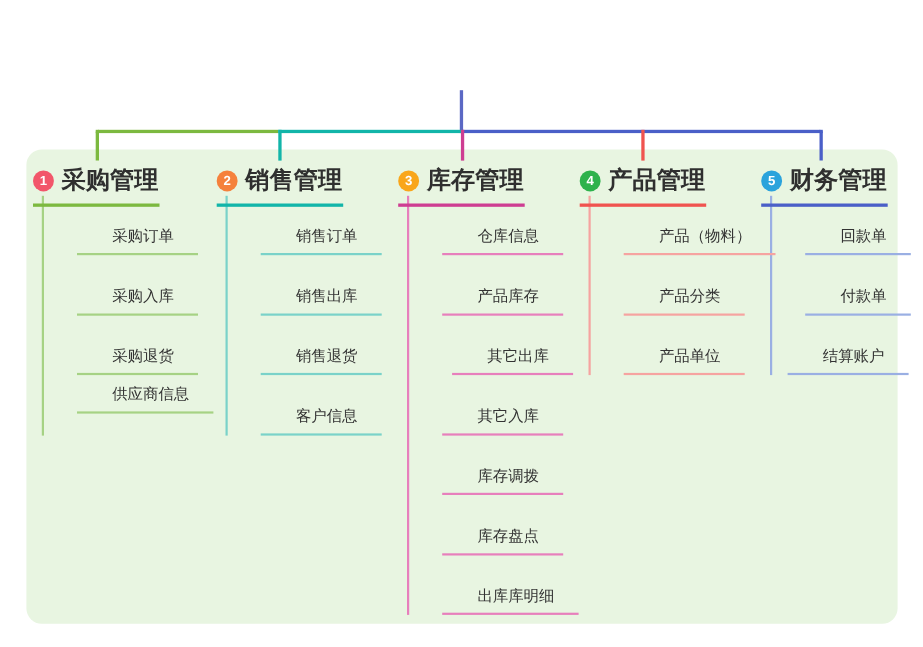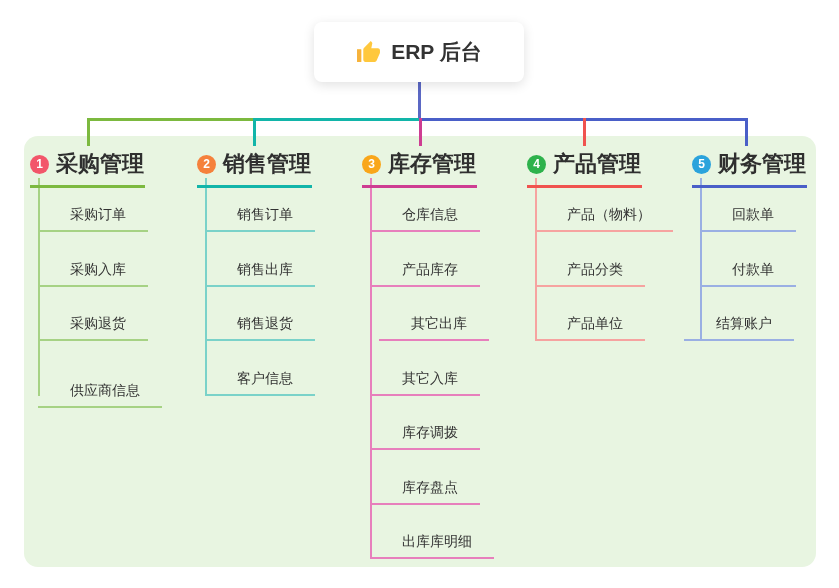--- a/index.html
+++ b/index.html
@@ -30,38 +30,29 @@
   .badge{
     width:19px;height:19px;border-radius:50%;flex:0 0 auto;
     display:flex;align-items:center;justify-content:center;
     color:#fff;font-size:12px;font-weight:bold;line-height:1;
   }
   .branch-title{font-size:22px;font-weight:600;color:#2f2f2f;}
   .children-line{position:absolute;width:2px;z-index:1;}
   .child-node{
     position:absolute;display:flex;align-items:flex-end;
     height:28px;padding:0 22px 6px 32px;white-space:nowrap;
-    font-size:14px;color:#333;z-index:2;cursor:pointer;
+    font-size:14px;color:#333;z-index:2;cursor:pointer;margin-left:32px;
   }
 </style>
 </head>
 <body>
 
 <div class="canvas">
   <div class="panel" id="panel" style="background: rgb(232, 245, 225);"></div>
 
-  <div class="root-card">
-    <span class="root-icon">
-      <svg width="25" height="25" viewBox="0 0 24 24">
-        <path fill="#FFC83D" d="M1 21h4V9H1v12zM23 10c0-1.1-.9-2-2-2h-6.31l.95-4.57.03-.32c0-.41-.17-.79-.44-1.06L14.17 1 7.59 7.59C7.22 7.95 7 8.45 7 9v10c0 1.1.9 2 2 2h9c.83 0 1.54-.5 1.84-1.22l3.02-7.05c.09-.23.14-.47.14-.73v-2z"></path>
-        <path fill="#F6B23C" d="M1 21h4V9H1v12z"></path>
-      </svg>
-    </span>
-    <span class="root-title">ERP 后台</span>
-  </div>
 
   <div class="root-connector" id="rootConnector" style="left: 417.5px; top: 82px; height: 39px; background: rgb(91, 104, 196);"></div>
 
   <div id="connectors">
       <div class="bus-seg" style="left: 87px; top: 118px; width: 166px; background: rgb(124, 185, 63);"></div>
       <div class="bus-seg" style="left: 253px; top: 118px; width: 167px; background: rgb(18, 181, 169);"></div>
       <div class="bus-seg" style="left: 420px; top: 118px; width: 328px; background: rgb(74, 95, 200);"></div>
       <div class="drop-line" style="left: 87px; top: 118px; height: 28px; background: rgb(124, 185, 63); border-top-left-radius: 3px;"></div>
       <div class="drop-line" style="left: 253px; top: 118px; height: 28px; background: rgb(18, 181, 169);"></div>
       <div class="drop-line" style="left: 418.5px; top: 118px; height: 28px; background: rgb(206, 61, 146);"></div>
@@ -70,21 +61,21 @@
     </div>
   <div id="branches">
       <div class="branch-header" style="left: 30px; top: 149px; width: 115px; border-bottom: 3px solid rgb(124, 185, 63);">
         <div class="badge" style="background: rgb(242, 86, 106);">1</div>
         <div class="branch-title">采购管理</div>
       </div>
       <div class="children-line" style="left: 38px; top: 178px; height: 217.5px; background: rgb(166, 210, 132);"></div>
       <div class="child-node" style="left: 38px; top: 196px; border-bottom: 2px solid rgb(166, 210, 132);">采购订单</div>
       <div class="child-node" style="left: 38px; top: 250.5px; border-bottom: 2px solid rgb(166, 210, 132);">采购入库</div>
       <div class="child-node" style="left: 38px; top: 305px; border-bottom: 2px solid rgb(166, 210, 132);">采购退货</div>
-      <div class="child-node" style="left: 38px; top: 372px; border-bottom: 2px solid rgb(166, 210, 132);">供应商信息</div>
+      <div class="child-node" style="left: 38px; top: 340px; border-bottom: 2px solid rgb(166, 210, 132);">供应商信息</div>
       <div class="branch-header" style="left: 197px; top: 149px; width: 115px; border-bottom: 3px solid rgb(18, 181, 169);">
         <div class="badge" style="background: rgb(245, 129, 60);">2</div>
         <div class="branch-title">销售管理</div>
       </div>
       <div class="children-line" style="left: 205px; top: 178px; height: 217.5px; background: rgb(122, 210, 201);"></div>
       <div class="child-node" style="left: 205px; top: 196px; border-bottom: 2px solid rgb(122, 210, 201);">销售订单</div>
       <div class="child-node" style="left: 205px; top: 250.5px; border-bottom: 2px solid rgb(122, 210, 201);">销售出库</div>
       <div class="child-node" style="left: 205px; top: 305px; border-bottom: 2px solid rgb(122, 210, 201);">销售退货</div>
       <div class="child-node" style="left: 205px; top: 359.5px; border-bottom: 2px solid rgb(122, 210, 201);">客户信息</div>
       <div class="branch-header" style="left: 362px; top: 149px; width: 115px; border-bottom: 3px solid rgb(206, 61, 146);">

